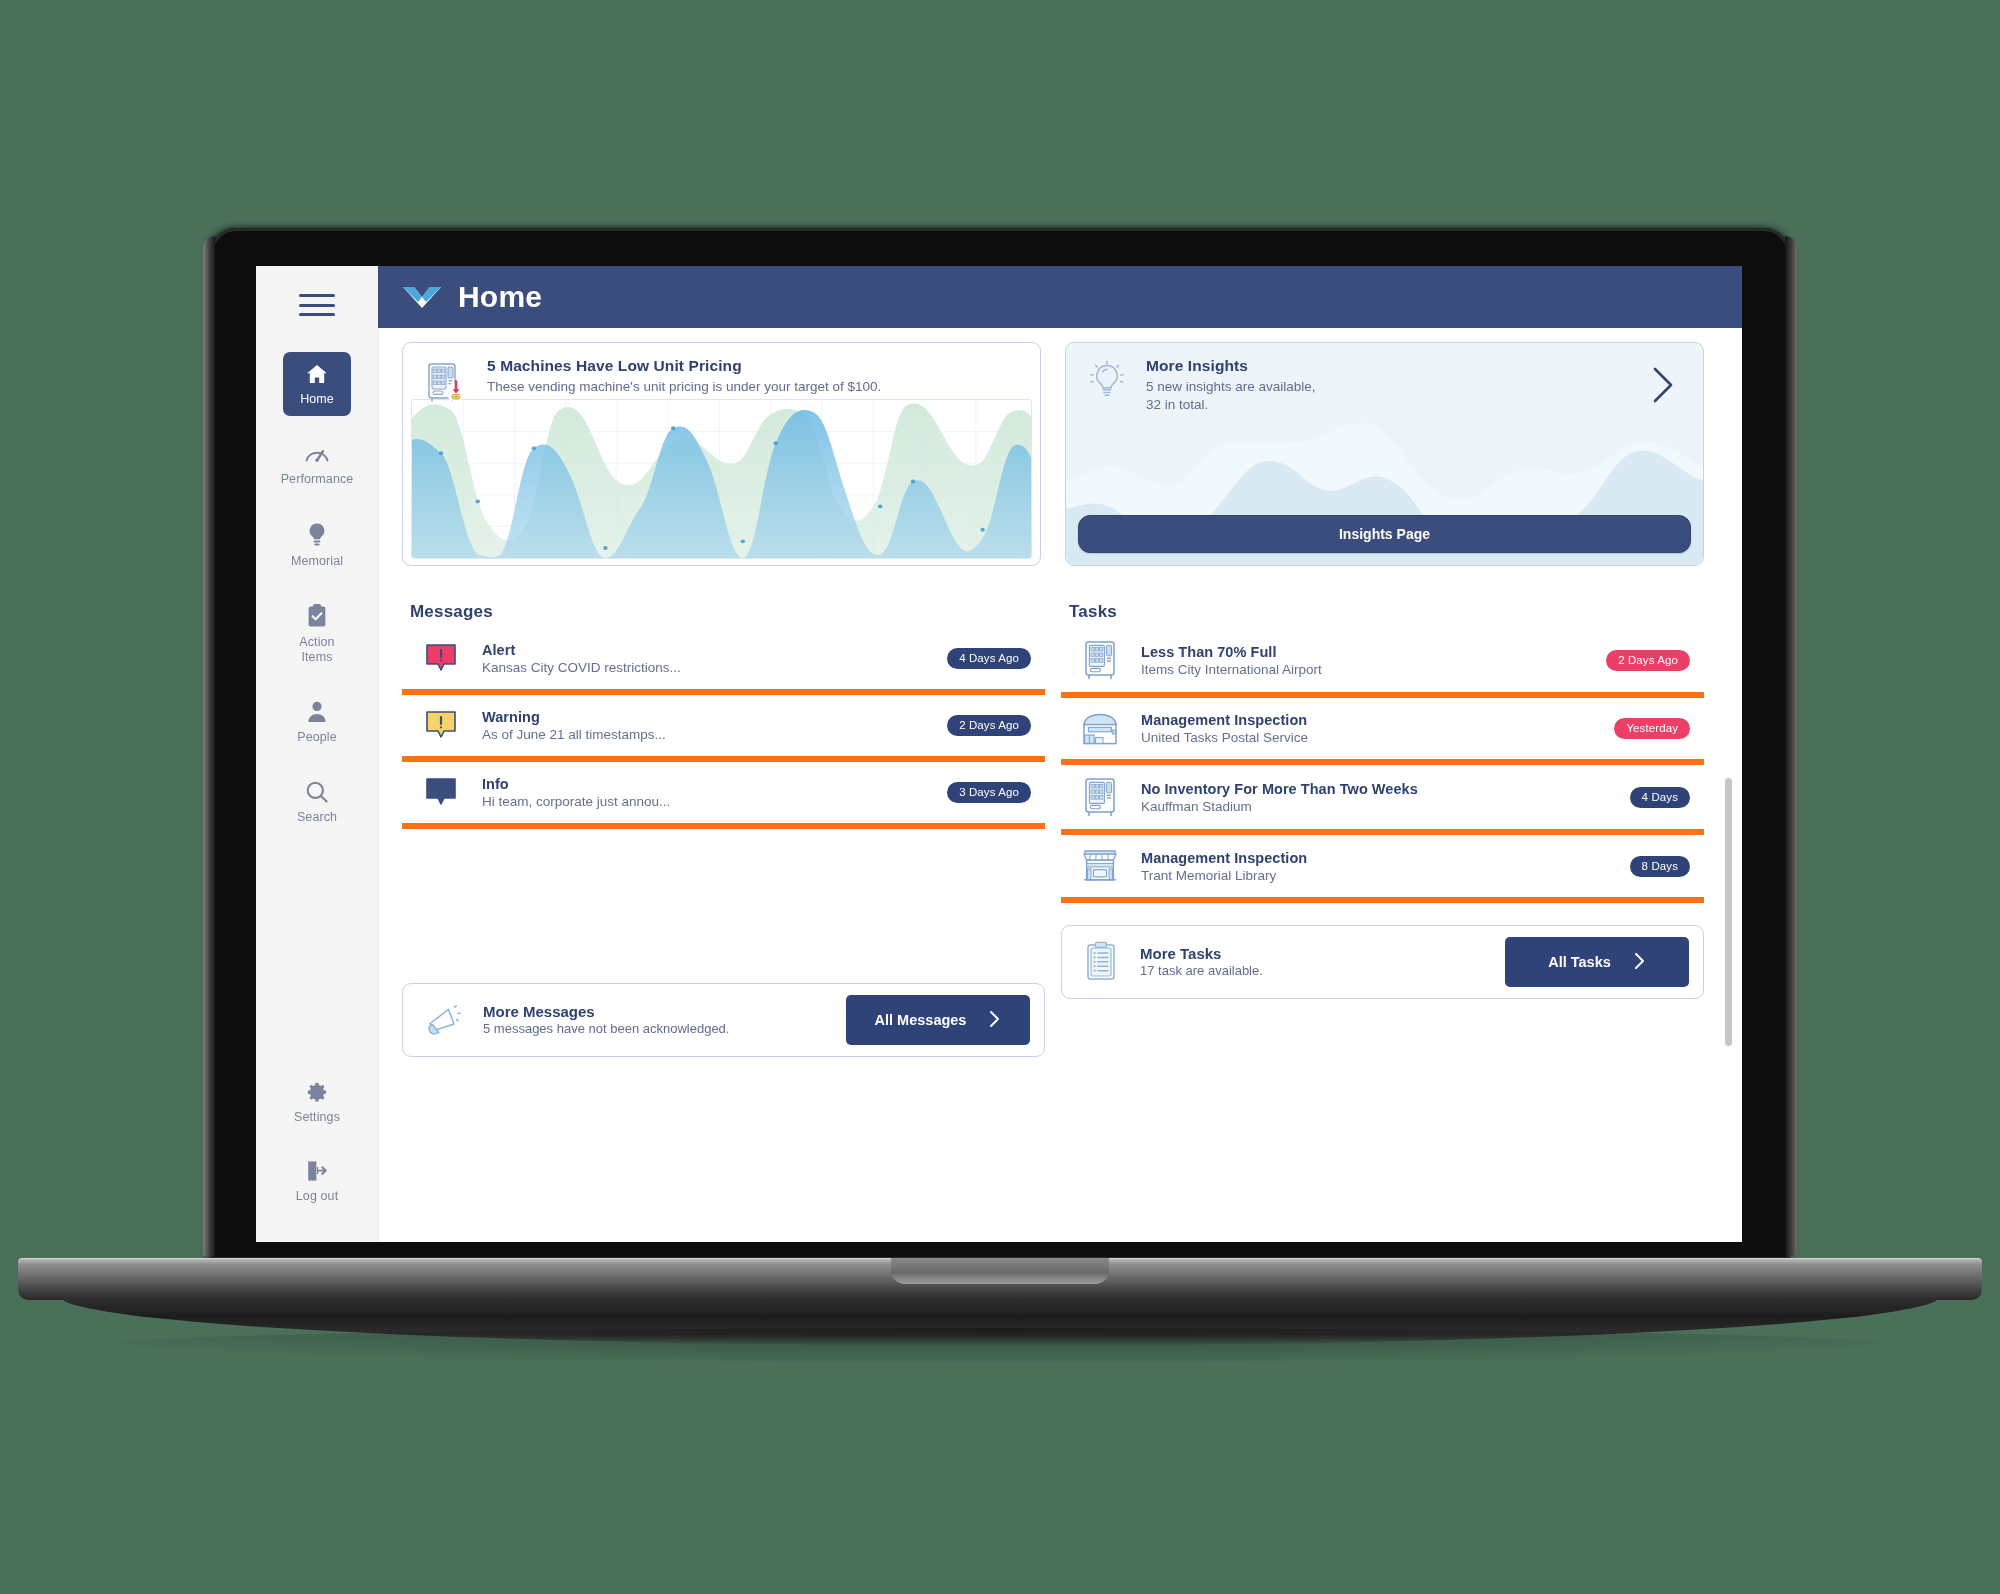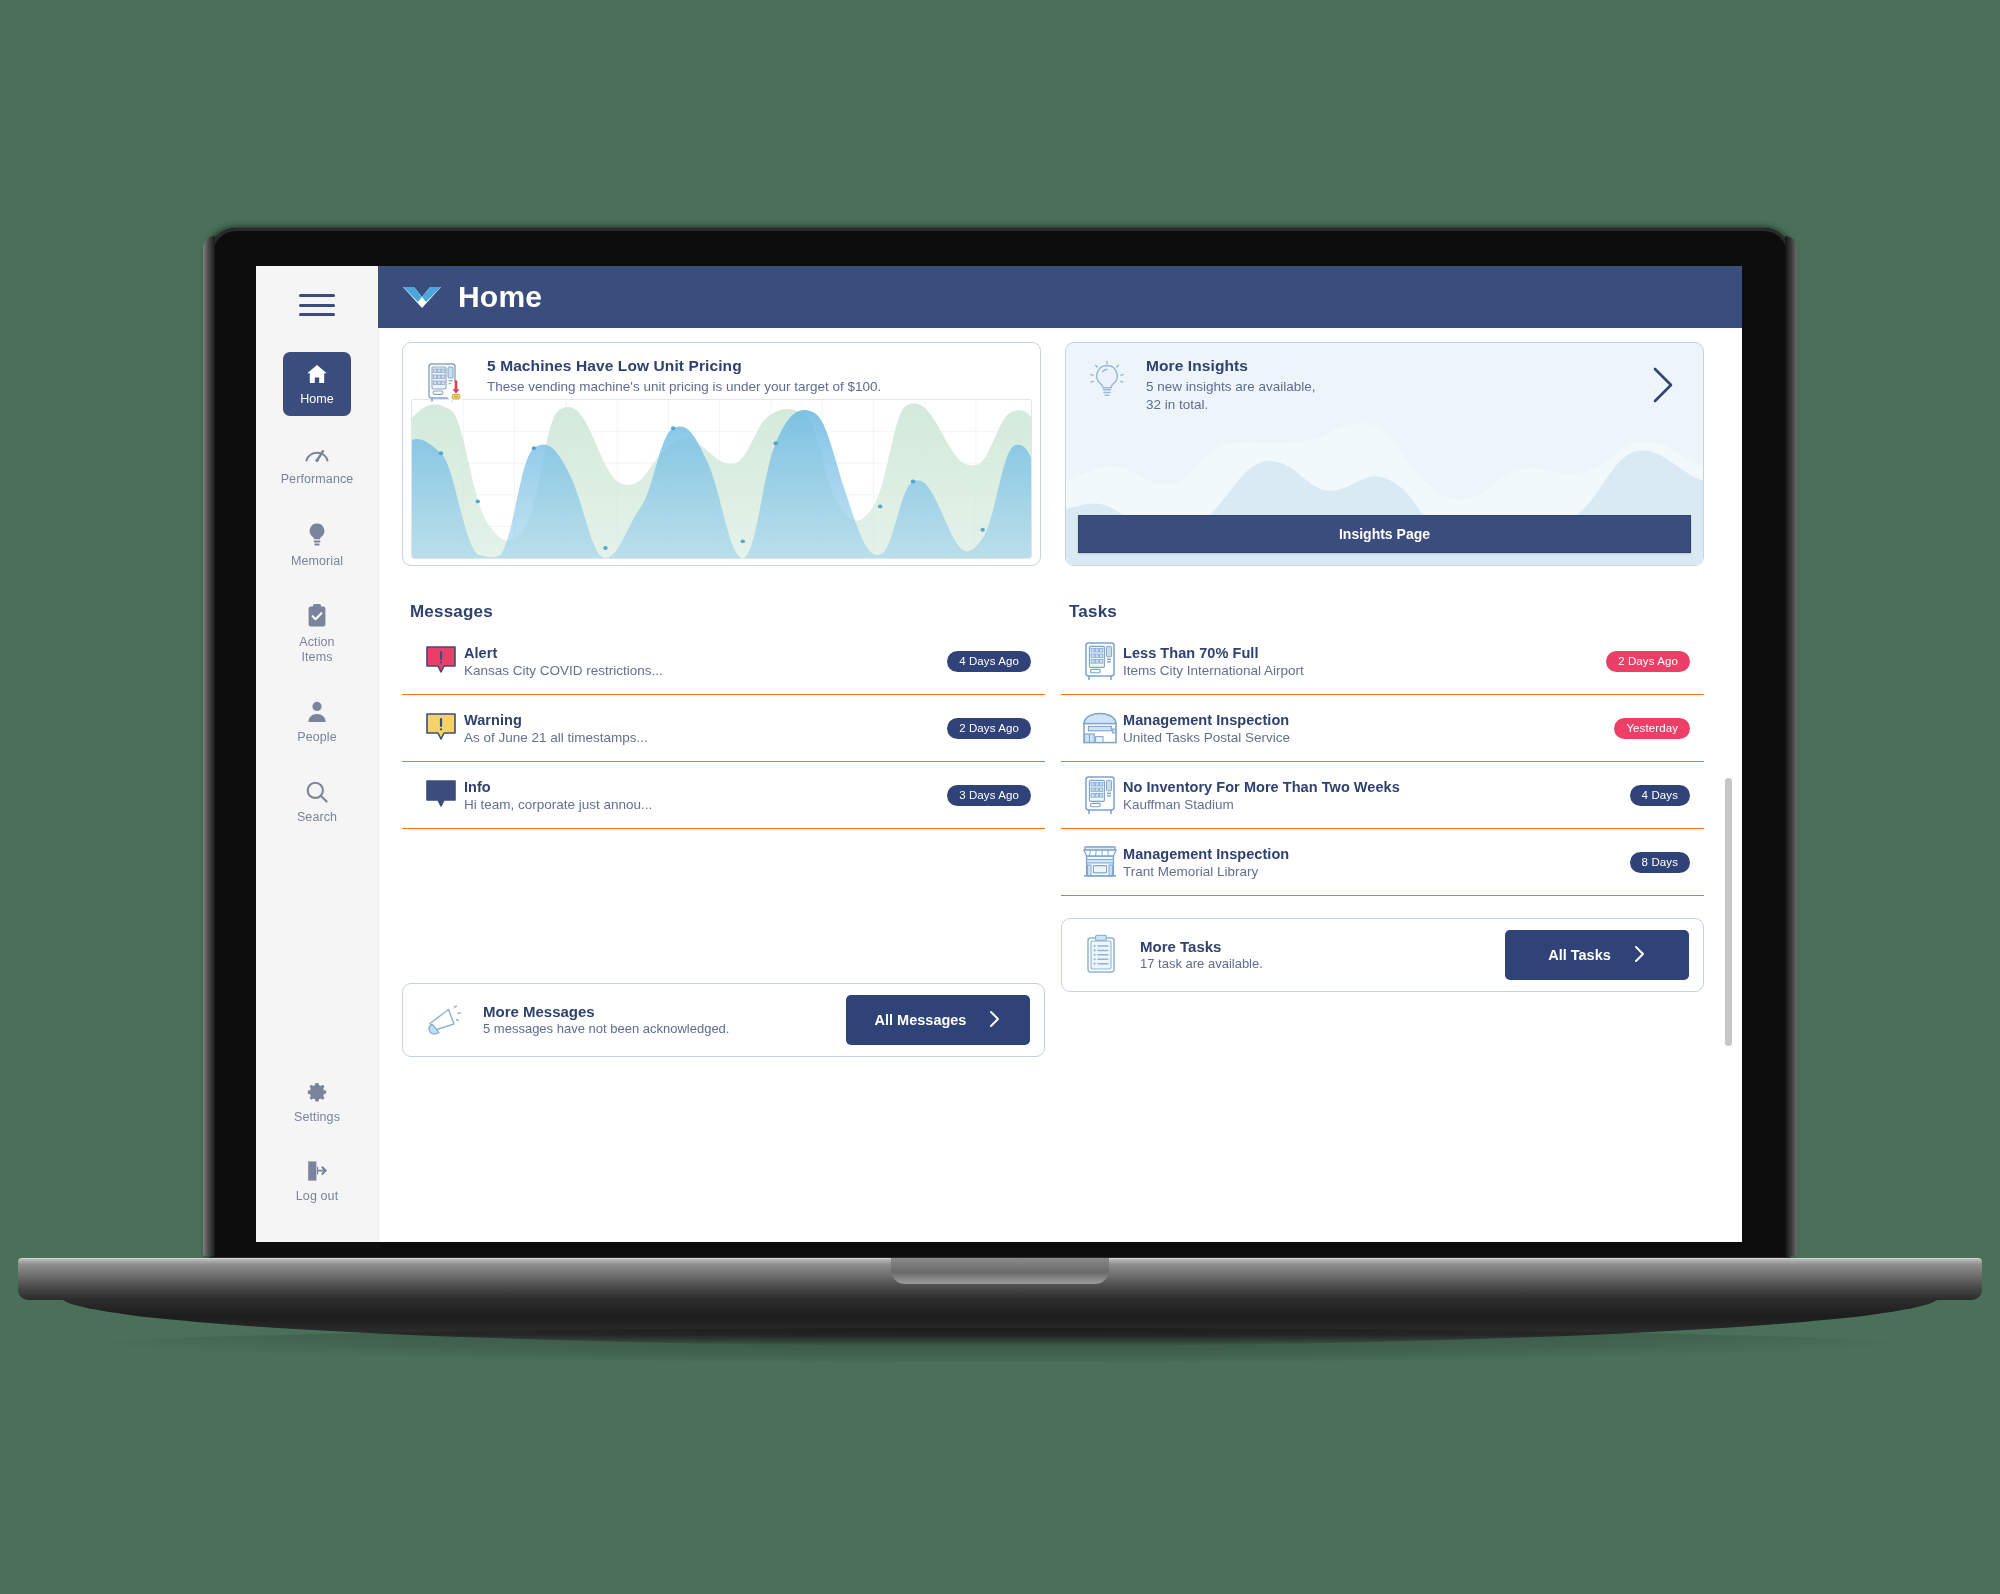--- a/index.html
+++ b/index.html
@@ -258,21 +258,21 @@
     border-radius: 3px;
     overflow: hidden;
     background: #ffffff;
   }
   .insights-btn {
     position: absolute;
     left: 12px; right: 12px; bottom: 12px;
     height: 38px;
     background: #3b4d7d;
     border: 1px solid #32436f;
-    border-radius: 0;
+    border-radius: 12px;
     color: #ffffff;
     font-size: 14px;
     font-weight: 700;
     display: flex;
     align-items: center;
     justify-content: center;
     z-index: 4;
     cursor: pointer;
     box-shadow: 0 1px 2px rgba(0,0,0,.14);
   }
@@ -290,22 +290,23 @@
     margin: 18px 0 6px 8px;
     letter-spacing: .2px;
   }
   .list {
     display: flex;
     flex-direction: column;
   }
   .list-row {
     display: flex;
     align-items: center;
+    gap: 18px;
     padding: 12px 14px 12px 16px;
-    border-bottom: 1px solid #f97316;
+    border-bottom: 6px solid #f97316;
     background: #ffffff;
     cursor: pointer;
     min-height: 67px;
   }
   .lr-icon { flex: 0 0 46px; line-height: 0; display: flex; justify-content: center; }
   .lr-text { flex: 1 1 auto; min-width: 0; }
   .lr-title {
     font-size: 14.5px;
     font-weight: 700;
     color: #2f416e;

